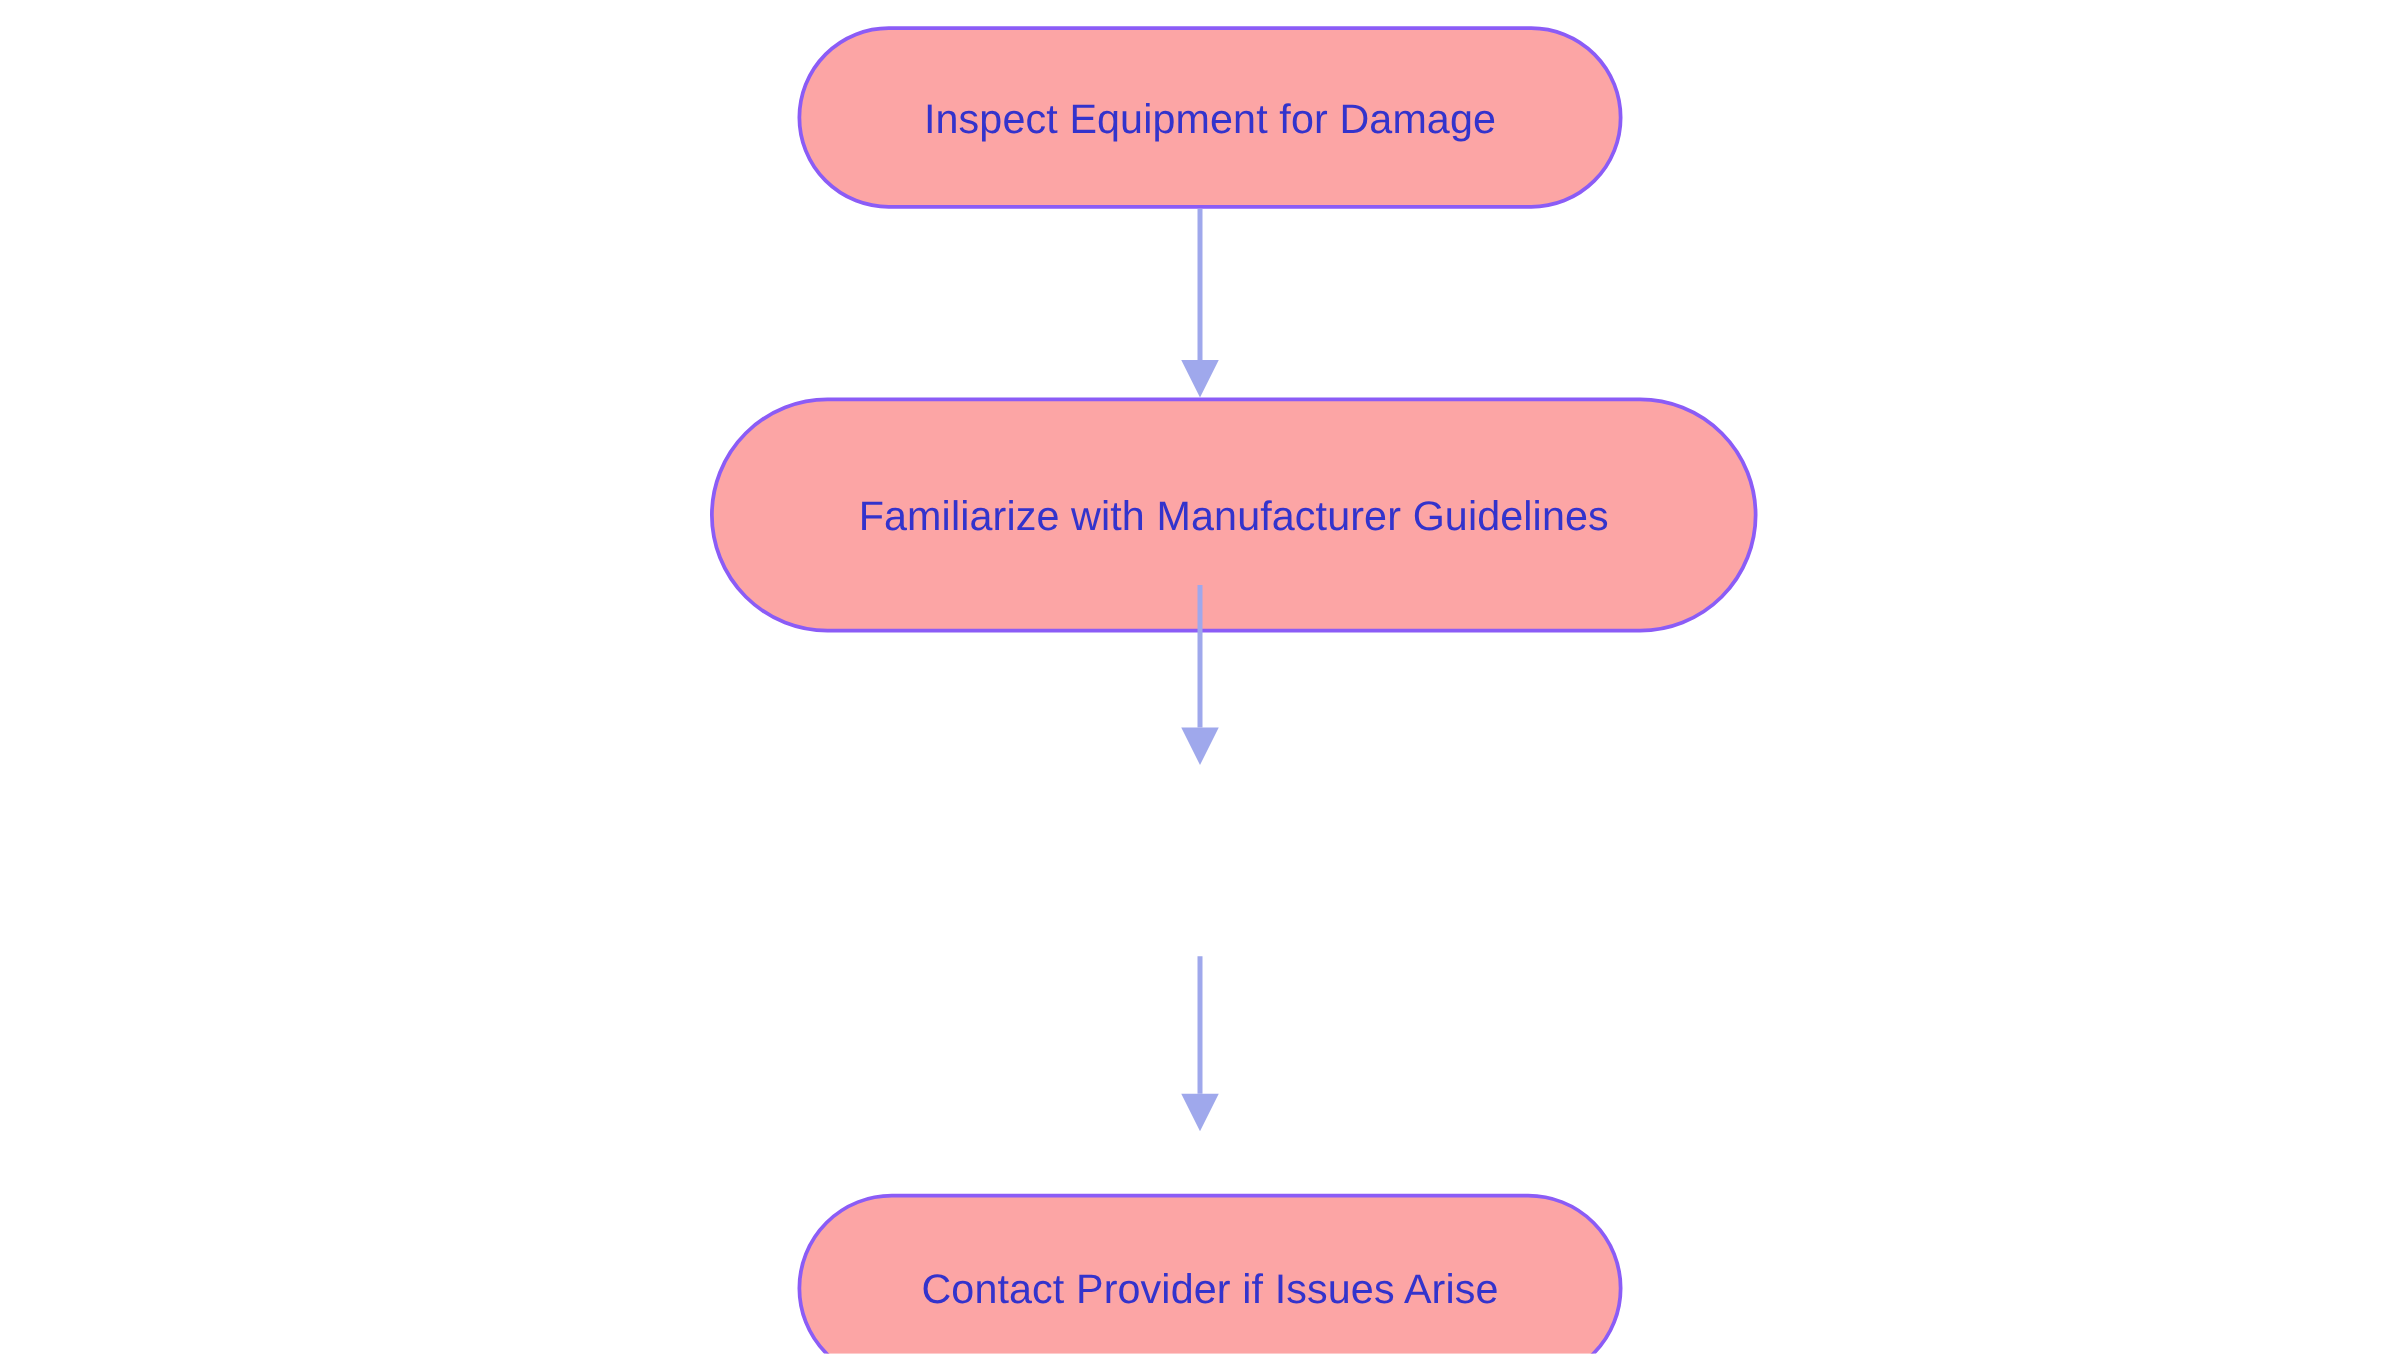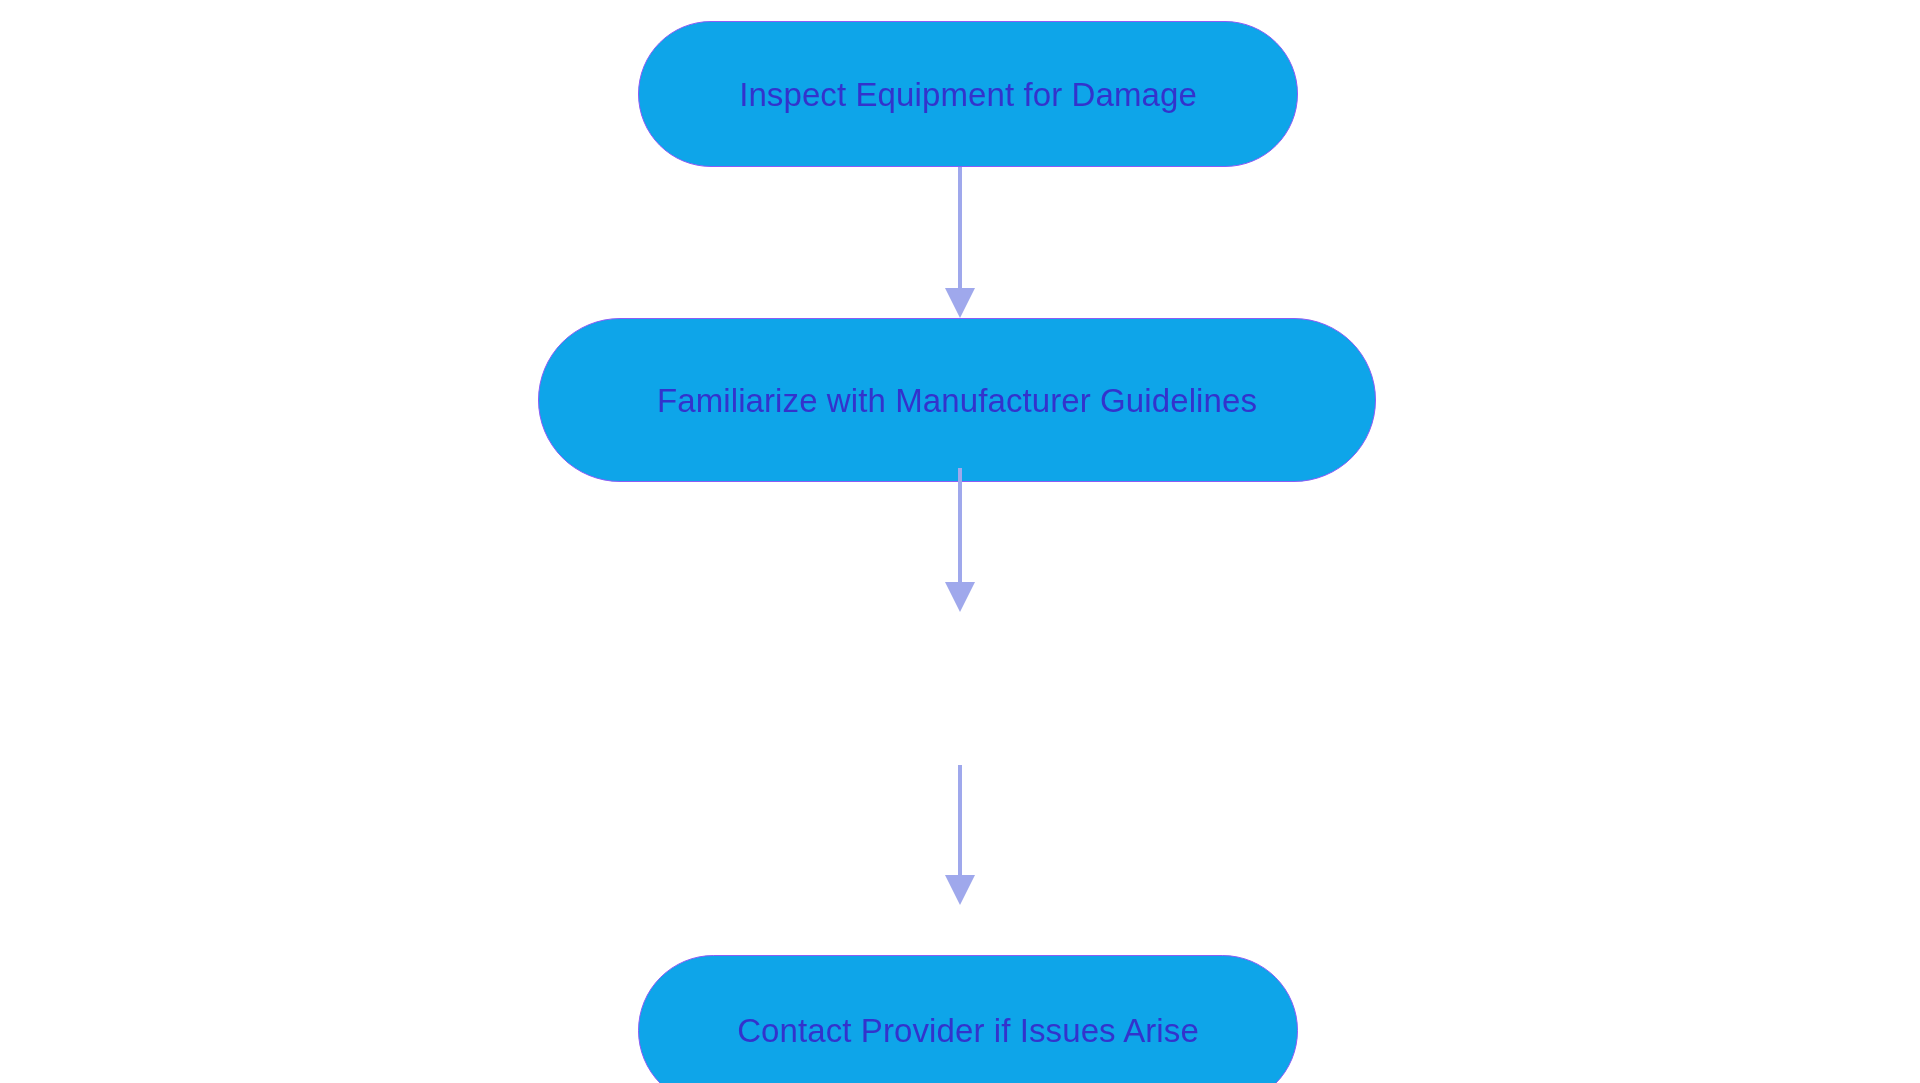--- a/index.html
+++ b/index.html
@@ -18,40 +18,40 @@
     background: #ffffff;
     overflow: hidden;
   }
 
   
   .node {
     box-sizing: border-box;
     display: flex;
     align-items: center;
     justify-content: center;
-    background: #0ea5e9;
-    border: 1px solid #8b5cf6;
+    background: #fca5a5;
+    border: 3px solid #8b5cf6;
     border-radius: 9999px;
     color: #3333cc;
     text-align: right;
     white-space: nowrap;
     user-select: none;
   }
   .node-label {
     font-size: 33px;
     line-height: 1;
     font-weight: 400;
     letter-spacing: 0.1px;
     color: #3333cc;
     padding: 0 22px;
   }
 
   
   .node-1 { position: absolute; left: 638px;  top: 21px;   width: 660px; height: 146px; }
-  .node-2 { position: absolute; left: 538px;  top: 318px;  width: 838px; height: 164px; }
+  .node-2 { position: absolute; left: 568px;  top: 318px;  width: 838px; height: 188px; }
   .node-3 { position: absolute; left: 505px;  top: 612px;  width: 925px; height: 153px; }
   .node-4 { position: absolute; left: 638px;  top: 955px;  width: 660px; height: 151px; }
 
   
   .connector {
     position: absolute;
     left: 50%;
     transform: translateX(-50%);
     width: 40px;
   }

